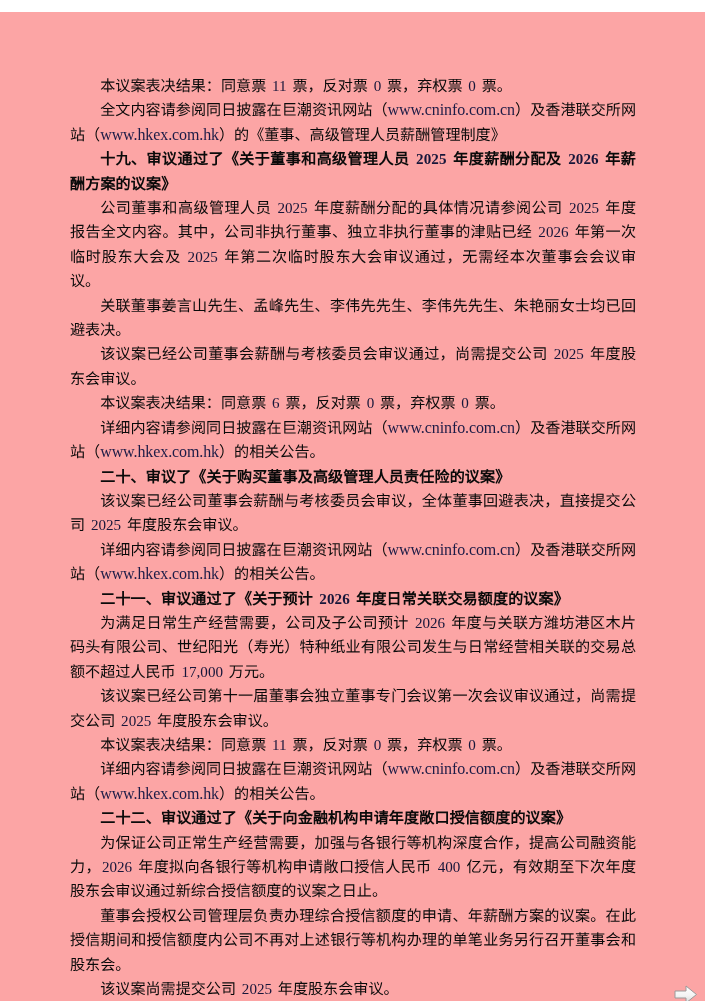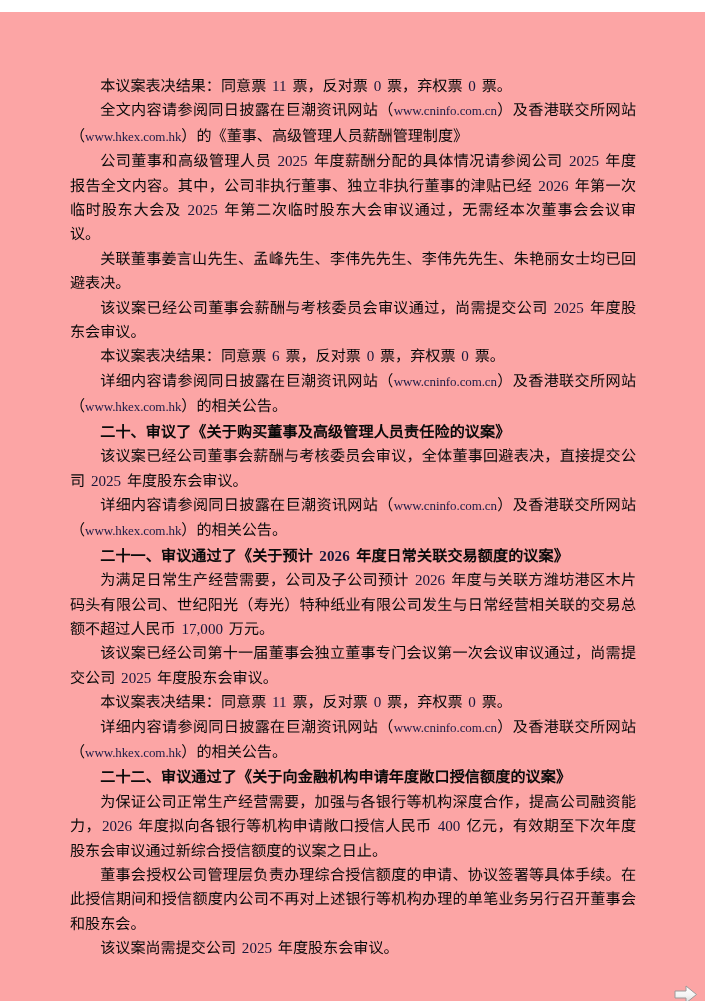--- a/index.html
+++ b/index.html
@@ -49,57 +49,58 @@
   }
   .num {
     font-family: "Liberation Serif", "DejaVu Serif", serif;
     color: #17163a;
     padding: 0 1px;
     font-size: 15.1px;
   }
   .url {
     font-family: "Liberation Serif", "DejaVu Serif", serif;
     color: #1c1b46;
-    font-size: 13px;
+    font-size: 16px;
     letter-spacing: -0.1px;
   }
   .nowrapseq { white-space: nowrap; }
 
   #next-page-arrow {
     position: absolute;
     left: 674px;
     top: 972px;
     width: 24px;
     height: 21px;
   }
 </style>
 </head>
 <body>
 
 <div id="page">
 
   <div id="doc-body">
       <p class="para">本议案表决结果：同意票 <span class="num">11</span> 票，反对票 <span class="num">0</span> 票，弃权票 <span class="num">0</span> 票。</p>
       <p class="para">全文内容请参阅同日披露在巨潮资讯网站（<span class="url nowrapseq">www.cninfo.com.cn</span>）及香港联交所网站（<span class="url nowrapseq">www.hkex.com.hk</span>）的《董事、高级管理人员薪酬管理制度》</p>
+      <p class="para heading">十九、审议通过了《关于董事和高级管理人员 <span class="num">2025</span> 年度薪酬分配及 <span class="num">2026</span> 年薪酬方案的议案》</p>
       <p class="para">公司董事和高级管理人员 <span class="num">2025</span> 年度薪酬分配的具体情况请参阅公司 <span class="num">2025</span> 年度报告全文内容。其中，公司非执行董事、独立非执行董事的津贴已经 <span class="num">2026</span> 年第一次临时股东大会及 <span class="num">2025</span> 年第二次临时股东大会审议通过，无需经本次董事会会议审议。</p>
       <p class="para">关联董事姜言山先生、孟峰先生、李伟先先生、李伟先先生、朱艳丽女士均已回避表决。</p>
       <p class="para">该议案已经公司董事会薪酬与考核委员会审议通过，尚需提交公司 <span class="num">2025</span> 年度股东会审议。</p>
       <p class="para">本议案表决结果：同意票 <span class="num">6</span> 票，反对票 <span class="num">0</span> 票，弃权票 <span class="num">0</span> 票。</p>
       <p class="para">详细内容请参阅同日披露在巨潮资讯网站（<span class="url nowrapseq">www.cninfo.com.cn</span>）及香港联交所网站（<span class="url nowrapseq">www.hkex.com.hk</span>）的相关公告。</p>
       <p class="para heading">二十、审议了《关于购买董事及高级管理人员责任险的议案》</p>
       <p class="para">该议案已经公司董事会薪酬与考核委员会审议，全体董事回避表决，直接提交公司 <span class="num">2025</span> 年度股东会审议。</p>
       <p class="para">详细内容请参阅同日披露在巨潮资讯网站（<span class="url nowrapseq">www.cninfo.com.cn</span>）及香港联交所网站（<span class="url nowrapseq">www.hkex.com.hk</span>）的相关公告。</p>
       <p class="para heading">二十一、审议通过了《关于预计 <span class="num">2026</span> 年度日常关联交易额度的议案》</p>
       <p class="para">为满足日常生产经营需要，公司及子公司预计 <span class="num">2026</span> 年度与关联方潍坊港区木片码头有限公司、世纪阳光（寿光）特种纸业有限公司发生与日常经营相关联的交易总额不超过人民币 <span class="num">17,000</span> 万元。</p>
       <p class="para">该议案已经公司第十一届董事会独立董事专门会议第一次会议审议通过，尚需提交公司 <span class="num">2025</span> 年度股东会审议。</p>
       <p class="para">本议案表决结果：同意票 <span class="num">11</span> 票，反对票 <span class="num">0</span> 票，弃权票 <span class="num">0</span> 票。</p>
       <p class="para">详细内容请参阅同日披露在巨潮资讯网站（<span class="url nowrapseq">www.cninfo.com.cn</span>）及香港联交所网站（<span class="url nowrapseq">www.hkex.com.hk</span>）的相关公告。</p>
       <p class="para heading">二十二、审议通过了《关于向金融机构申请年度敞口授信额度的议案》</p>
       <p class="para">为保证公司正常生产经营需要，加强与各银行等机构深度合作，提高公司融资能力，<span class="num">2026</span> 年度拟向各银行等机构申请敞口授信人民币 <span class="num">400</span> 亿元，有效期至下次年度股东会审议通过新综合授信额度的议案之日止。</p>
-      <p class="para">董事会授权公司管理层负责办理综合授信额度的申请、协议签署等具体手续。在此授信期间和授信额度内公司不再对上述银行等机构办理的单笔业务另行召开董事会和股东会。</p>
+      <p class="para">董事会授权公司管理层负责办理综合授信额度的申请、年薪酬方案的议案。在此授信期间和授信额度内公司不再对上述银行等机构办理的单笔业务另行召开董事会和股东会。</p>
       <p class="para">该议案尚需提交公司 <span class="num">2025</span> 年度股东会审议。</p>
     </div>
 
   <div id="next-page-arrow">
     <svg viewBox="0 0 24 21" width="24" height="21" aria-hidden="true">
       <defs>
         <linearGradient id="arrGrad" x1="0" y1="0" x2="0" y2="1">
           <stop offset="0%" stop-color="#ffffff"></stop>
           <stop offset="55%" stop-color="#f4f4f4"></stop>
           <stop offset="100%" stop-color="#d8d8d8"></stop>

